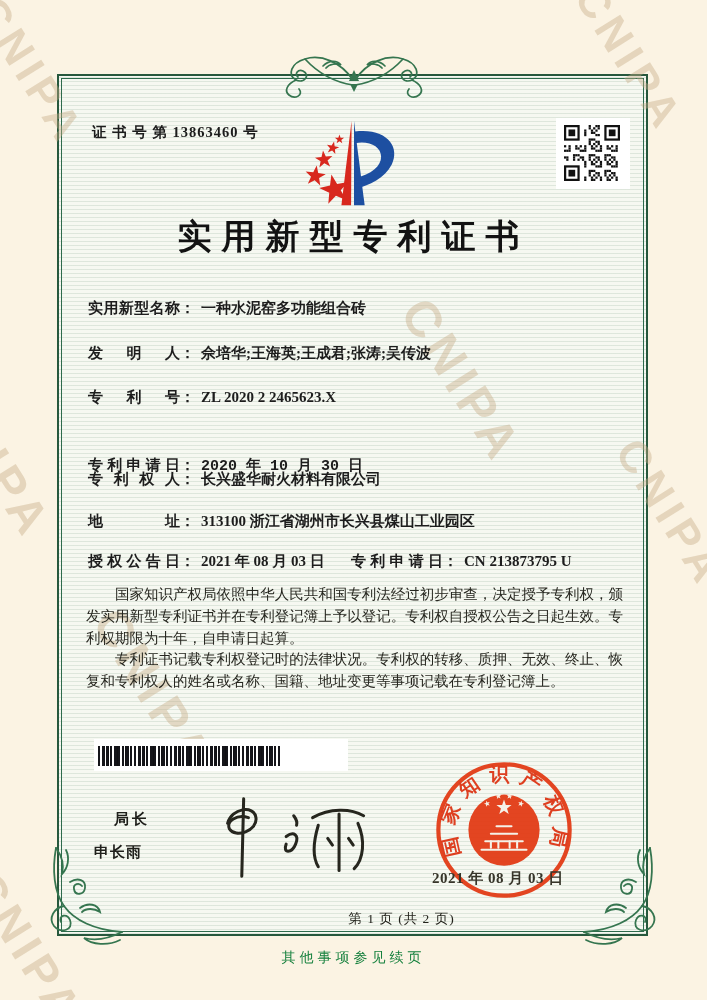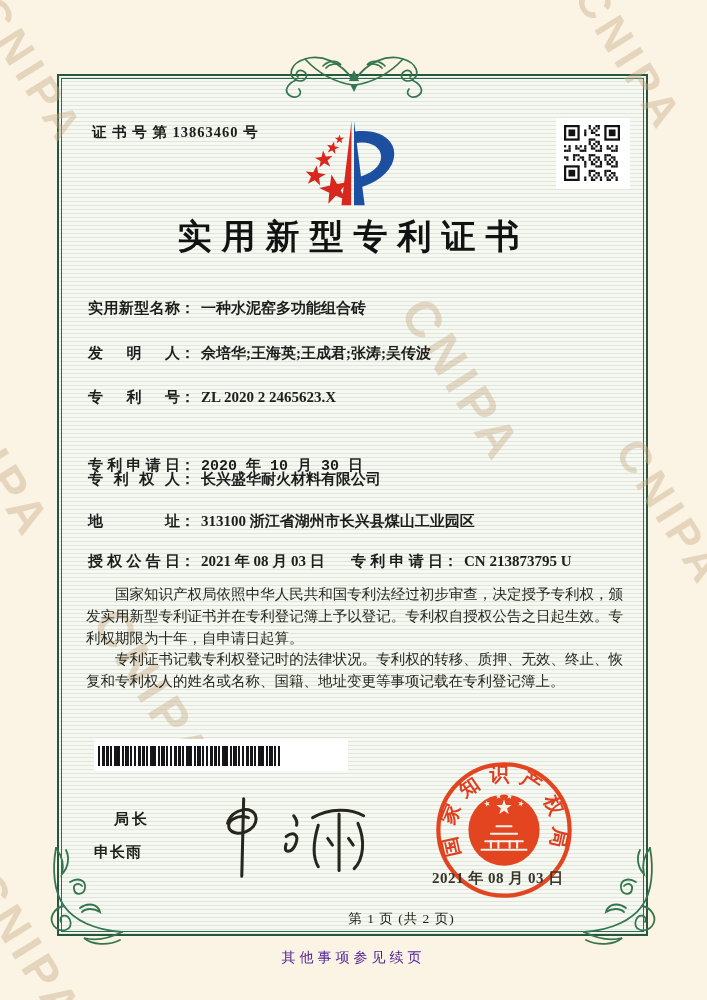--- a/index.html
+++ b/index.html
@@ -56,21 +56,21 @@
     font-family:"Liberation Sans","DejaVu Sans",sans-serif;color:#20201c;letter-spacing:1px;}
   .sig-hand{position:absolute;left:200px;top:795px;width:195px;height:85px;}
 
   .seal{position:absolute;left:429px;top:755px;width:150px;height:150px;mix-blend-mode:multiply;opacity:.95;}
   .seal-date{position:absolute;left:432px;top:869px;width:190px;z-index:3;
     font-size:15px;font-weight:700;color:#37352a;letter-spacing:.5px;white-space:nowrap;}
 
   .footer-page{position:absolute;left:0;width:707px;top:910px;text-align:center;
     font-size:13.5px;color:#23231c;letter-spacing:1px;z-index:3;padding-left:48px;}
   .cont-note{position:absolute;left:0;width:707px;top:949px;text-align:center;
-    font-size:14px;color:#4c1d95;letter-spacing:4px;}
+    font-size:14px;color:#15803d;letter-spacing:4px;}
 </style>
 </head>
 <body>
 
 <div class="page">
 
   <span class="wm" style="left:8px;top:-12px;font-size:44px;">CNIPA</span>
   <span class="wm" style="left:607px;top:-25px;font-size:44px;">CNIPA</span>
   <span class="wm" style="left:-30px;top:370px;font-size:48px;">CNIPA</span>
   <span class="wm" style="left:438px;top:288px;font-size:50px;">CNIPA</span>

